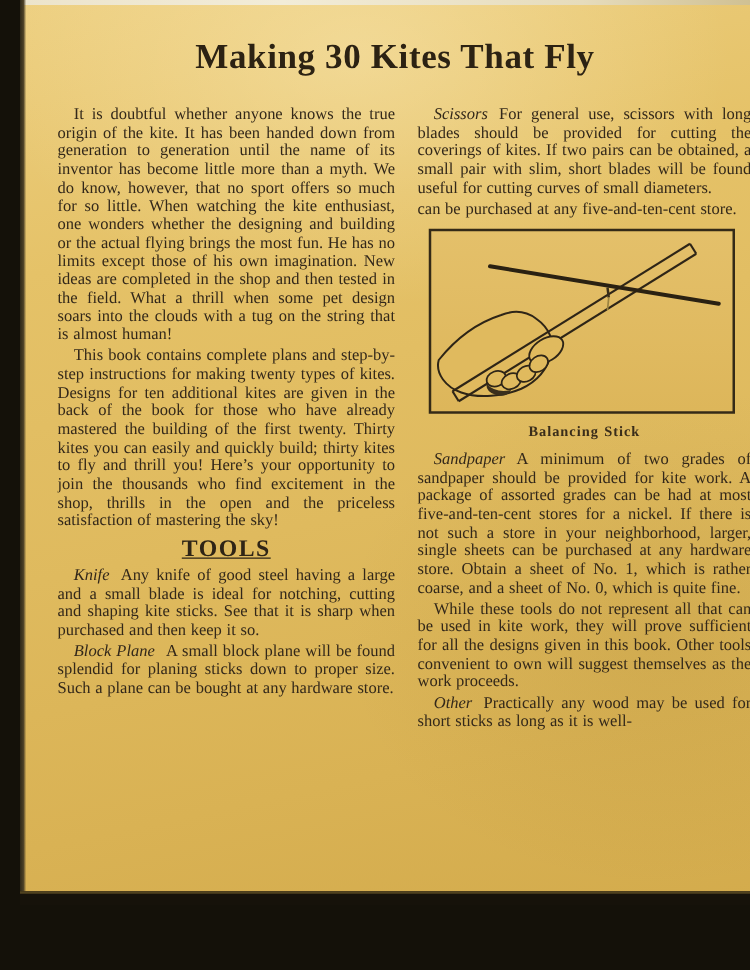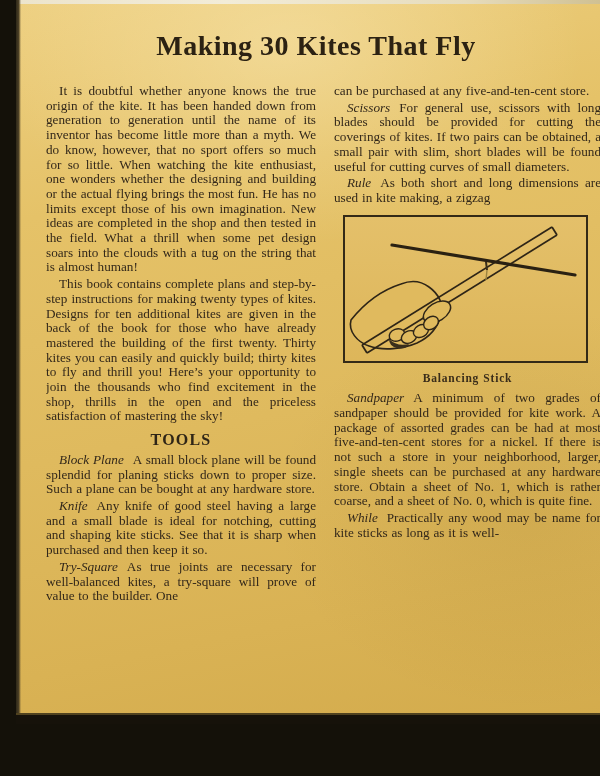--- a/index.html
+++ b/index.html
@@ -35,21 +35,21 @@
     display:flex;gap:18px;overflow:hidden;
   }
   .col{font-size:13.2px;line-height:14.7px;text-align:justify;
     word-spacing:0.5px;hyphens:auto;-webkit-hyphens:auto;}
   .col-left{width:270px;flex:0 0 270px;}
   .col-right{flex:1;}
   .para{margin:0 0 2px 0;}
   .indent{text-indent:13px;}
   .sec{
     margin:9px 0 5px 0;text-align:center;text-indent:0;
-    font-size:16px;font-weight:bold;letter-spacing:1.2px;color:#2f2516;
+    font-size:19px;font-weight:bold;letter-spacing:1.2px;color:#2f2516;text-decoration:underline;
   }
   .tgap{display:inline-block;width:9px;}
   i{font-style:italic;}
   figure{margin:9px auto 6px auto;width:249px;}
   .fig-frame{
     width:241px;height:144px;border:2px solid #342a17;
     background:linear-gradient(180deg,#e4c06a,#ddb65a);
   }
   .fig-frame svg{display:block;}
   figcaption{
@@ -67,29 +67,27 @@
   <div class="edge edge-bottom"></div>
 
   <h1 class="title">Making 30 Kites That Fly</h1>
 
   <div class="columns">
 
     <div class="col col-left">
       <p class="para indent">It is doubtful whether anyone knows the true origin of the kite. It has been handed down from generation to generation until the name of its inventor has become little more than a myth. We do know, however, that no sport offers so much for so little. When watching the kite enthusiast, one wonders whether the designing and building or the actual flying brings the most fun. He has no limits except those of his own imagination. New ideas are completed in the shop and then tested in the field. What a thrill when some pet design soars into the clouds with a tug on the string that is almost human!</p>
       <p class="para indent">This book contains complete plans and step-by-step instructions for making twenty types of kites. Designs for ten additional kites are given in the back of the book for those who have already mastered the building of the first twenty. Thirty kites you can easily and quickly build; thirty kites to fly and thrill you! Here’s your opportunity to join the thousands who find excitement in the shop, thrills in the open and the priceless satisfaction of mastering the sky!</p>
       <h2 class="sec">TOOLS</h2>
+      <p class="para indent"><i>Knife</i><span class="tgap"></span><span>Any knife of good steel having a large and a small blade is ideal for notching, cutting and shaping kite sticks. See that it is sharp when purchased and then keep it so.</span></p>
       <p class="para indent"><i>Block Plane</i><span class="tgap"></span><span>A small block plane will be found splendid for planing sticks down to proper size. Such a plane can be bought at any hardware store.</span></p>
-      <p class="para indent"><i>Knife</i><span class="tgap"></span><span>Any knife of good steel having a large and a small blade is ideal for notching, cutting and shaping kite sticks. See that it is sharp when purchased and then keep it so.</span></p>
-      <p class="para indent"><i>Try-Square</i><span class="tgap"></span><span>As true joints are necessary for well-balanced kites, a try-square will prove of value to the builder. One</span></p>
     </div>
 
     <div class="col col-right">
+      <p class="para indent"><i>Scissors</i><span class="tgap"></span><span>For general use, scissors with long blades should be provided for cutting the coverings of kites. If two pairs can be obtained, a small pair with slim, short blades will be found useful for cutting curves of small diameters.</span></p>
       <p class="para">can be purchased at any five-and-ten-cent store.</p>
-      <p class="para indent"><i>Scissors</i><span class="tgap"></span><span>For general use, scissors with long blades should be provided for cutting the coverings of kites. If two pairs can be obtained, a small pair with slim, short blades will be found useful for cutting curves of small diameters.</span></p>
-      <p class="para indent"><i>Rule</i><span class="tgap"></span><span>As both short and long dimensions are used in kite making, a zigzag</span></p>
 
       <figure>
         <div class="fig-frame">
           <svg width="241" height="144" viewBox="0 0 241 144">
 
             <path d="M 6 103 C 18 88 34 74 56 67 C 66 63 76 64 84 70 C 94 77 99 88 96 98 C 93 110 85 120 72 126 C 58 132 38 134 24 129 C 12 125 3 114 6 103 Z" fill="#e0ba5e" stroke="#2e2517" stroke-width="1.6"></path>
 
             <g stroke="#2e2517" stroke-width="1.7" fill="none">
               <line x1="17" y1="128" x2="207" y2="10"></line>
               <line x1="22" y1="136" x2="212" y2="18"></line>
@@ -111,17 +109,18 @@
               <ellipse cx="86" cy="106" rx="8" ry="6" transform="rotate(-35 86 106)"></ellipse>
             </g>
 
             <path d="M 44 122 q 8 8 20 5 q -3 6 -12 4 q -8 -2 -8 -9 Z" fill="#3a2f1c"></path>
           </svg>
         </div>
         <figcaption>Balancing Stick</figcaption>
       </figure>
 
       <p class="para indent"><i>Sandpaper</i><span class="tgap"></span><span>A minimum of two grades of sandpaper should be provided for kite work. A package of assorted grades can be had at most five-and-ten-cent stores for a nickel. If there is not such a store in your neighborhood, larger, single sheets can be purchased at any hardware store. Obtain a sheet of No. 1, which is rather coarse, and a sheet of No. 0, which is quite fine.</span></p>
-      <p class="para indent"><i>While</i><span class="tgap"></span><span>Practically any wood may be name for kite sticks as long as it is well-</span></p>
+      <p class="para indent">While these tools do not represent all that can be used in kite work, they will prove sufficient for all the designs given in this book. Other tools convenient to own will suggest themselves as the work proceeds.</p>
+      <p class="para indent"><i>Other</i><span class="tgap"></span><span>Practically any wood may be used for short sticks as long as it is well-</span></p>
     </div>
 
   </div>
 </div>
 
 </body></html>

